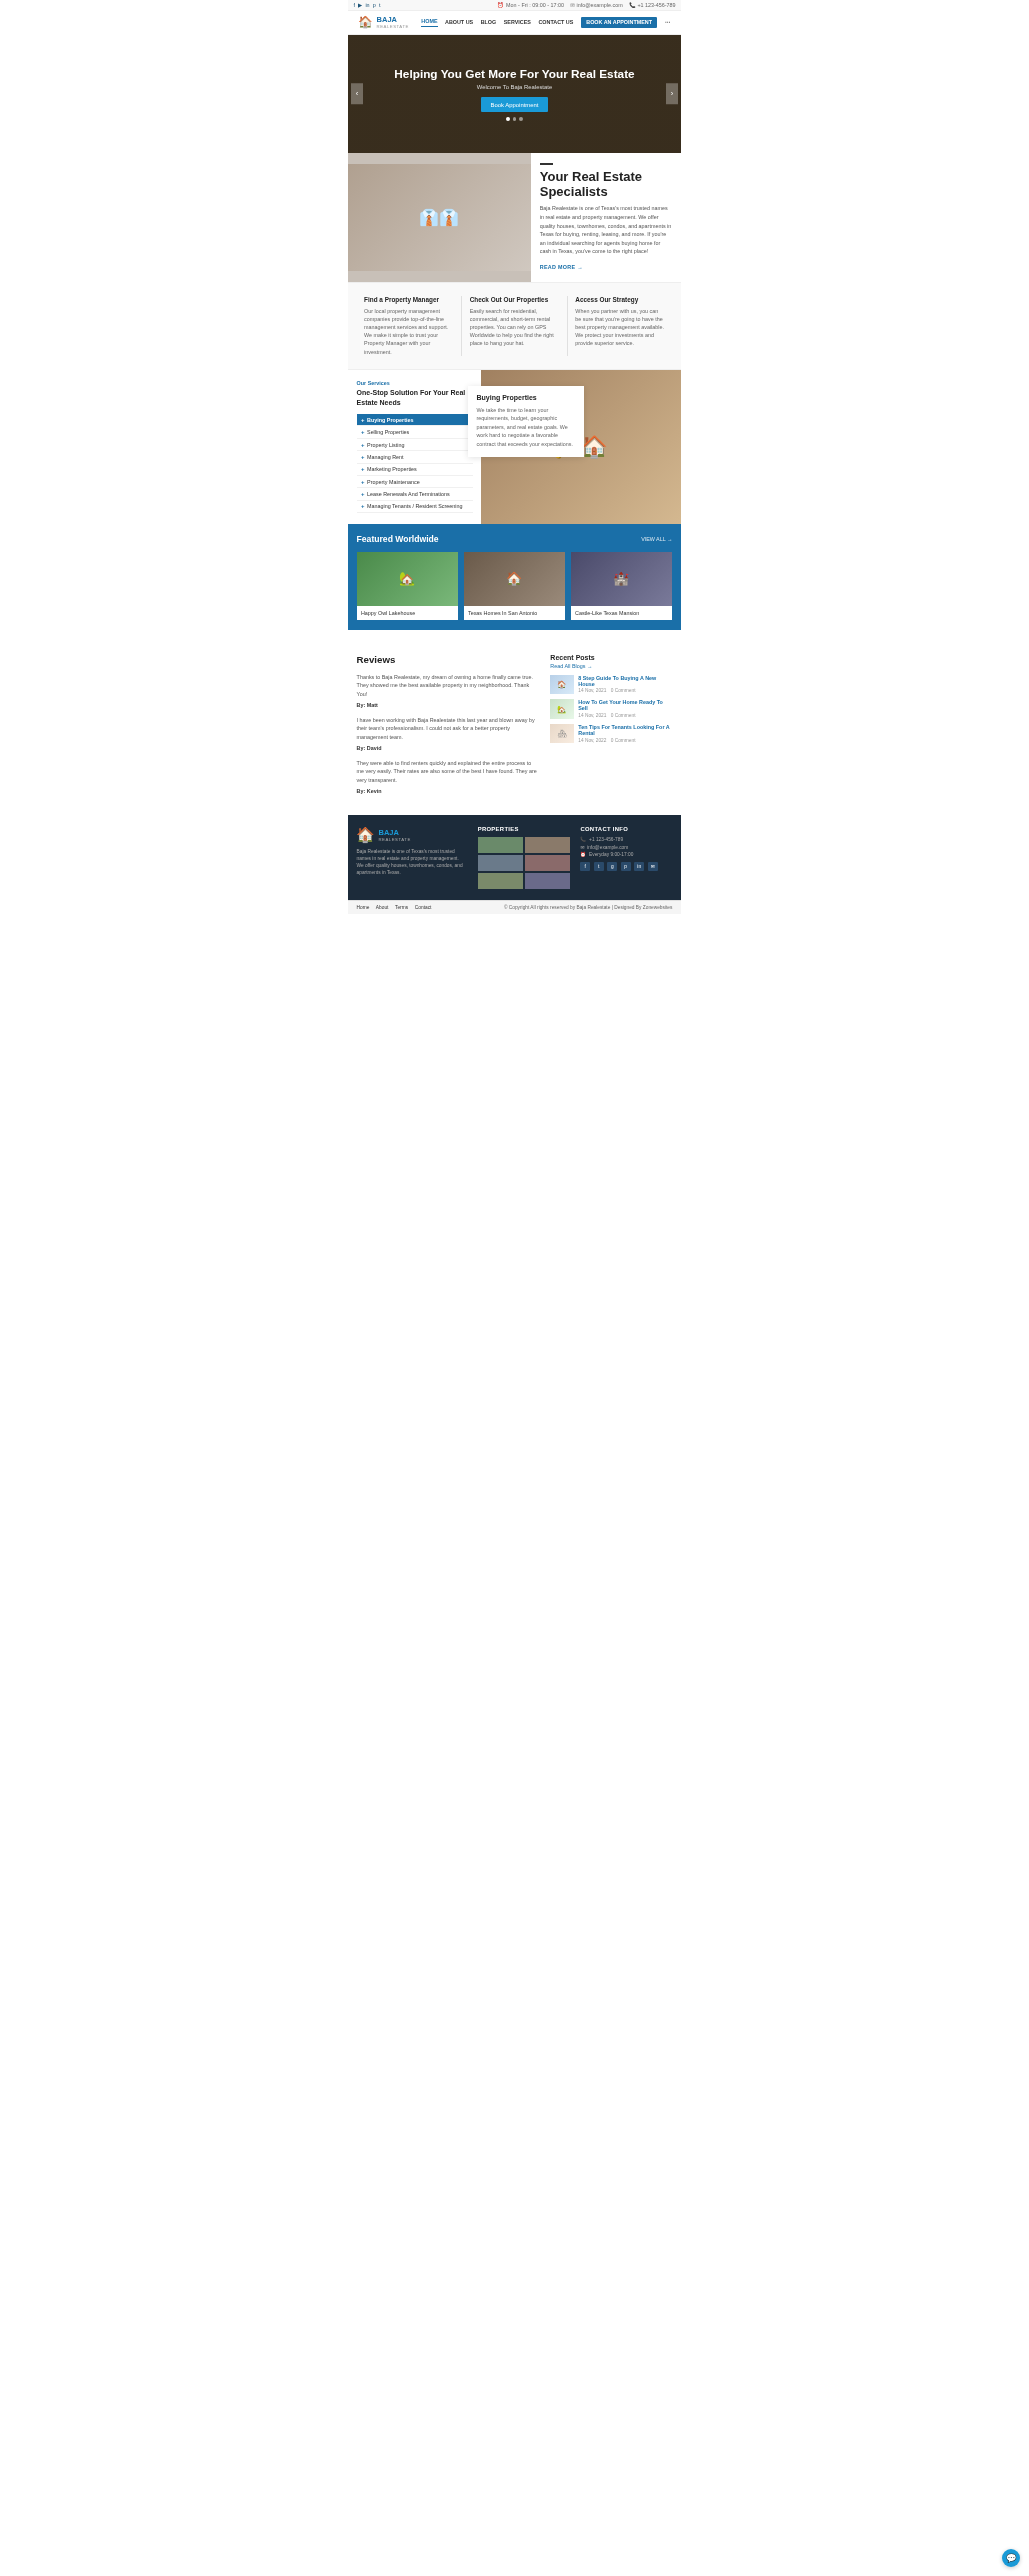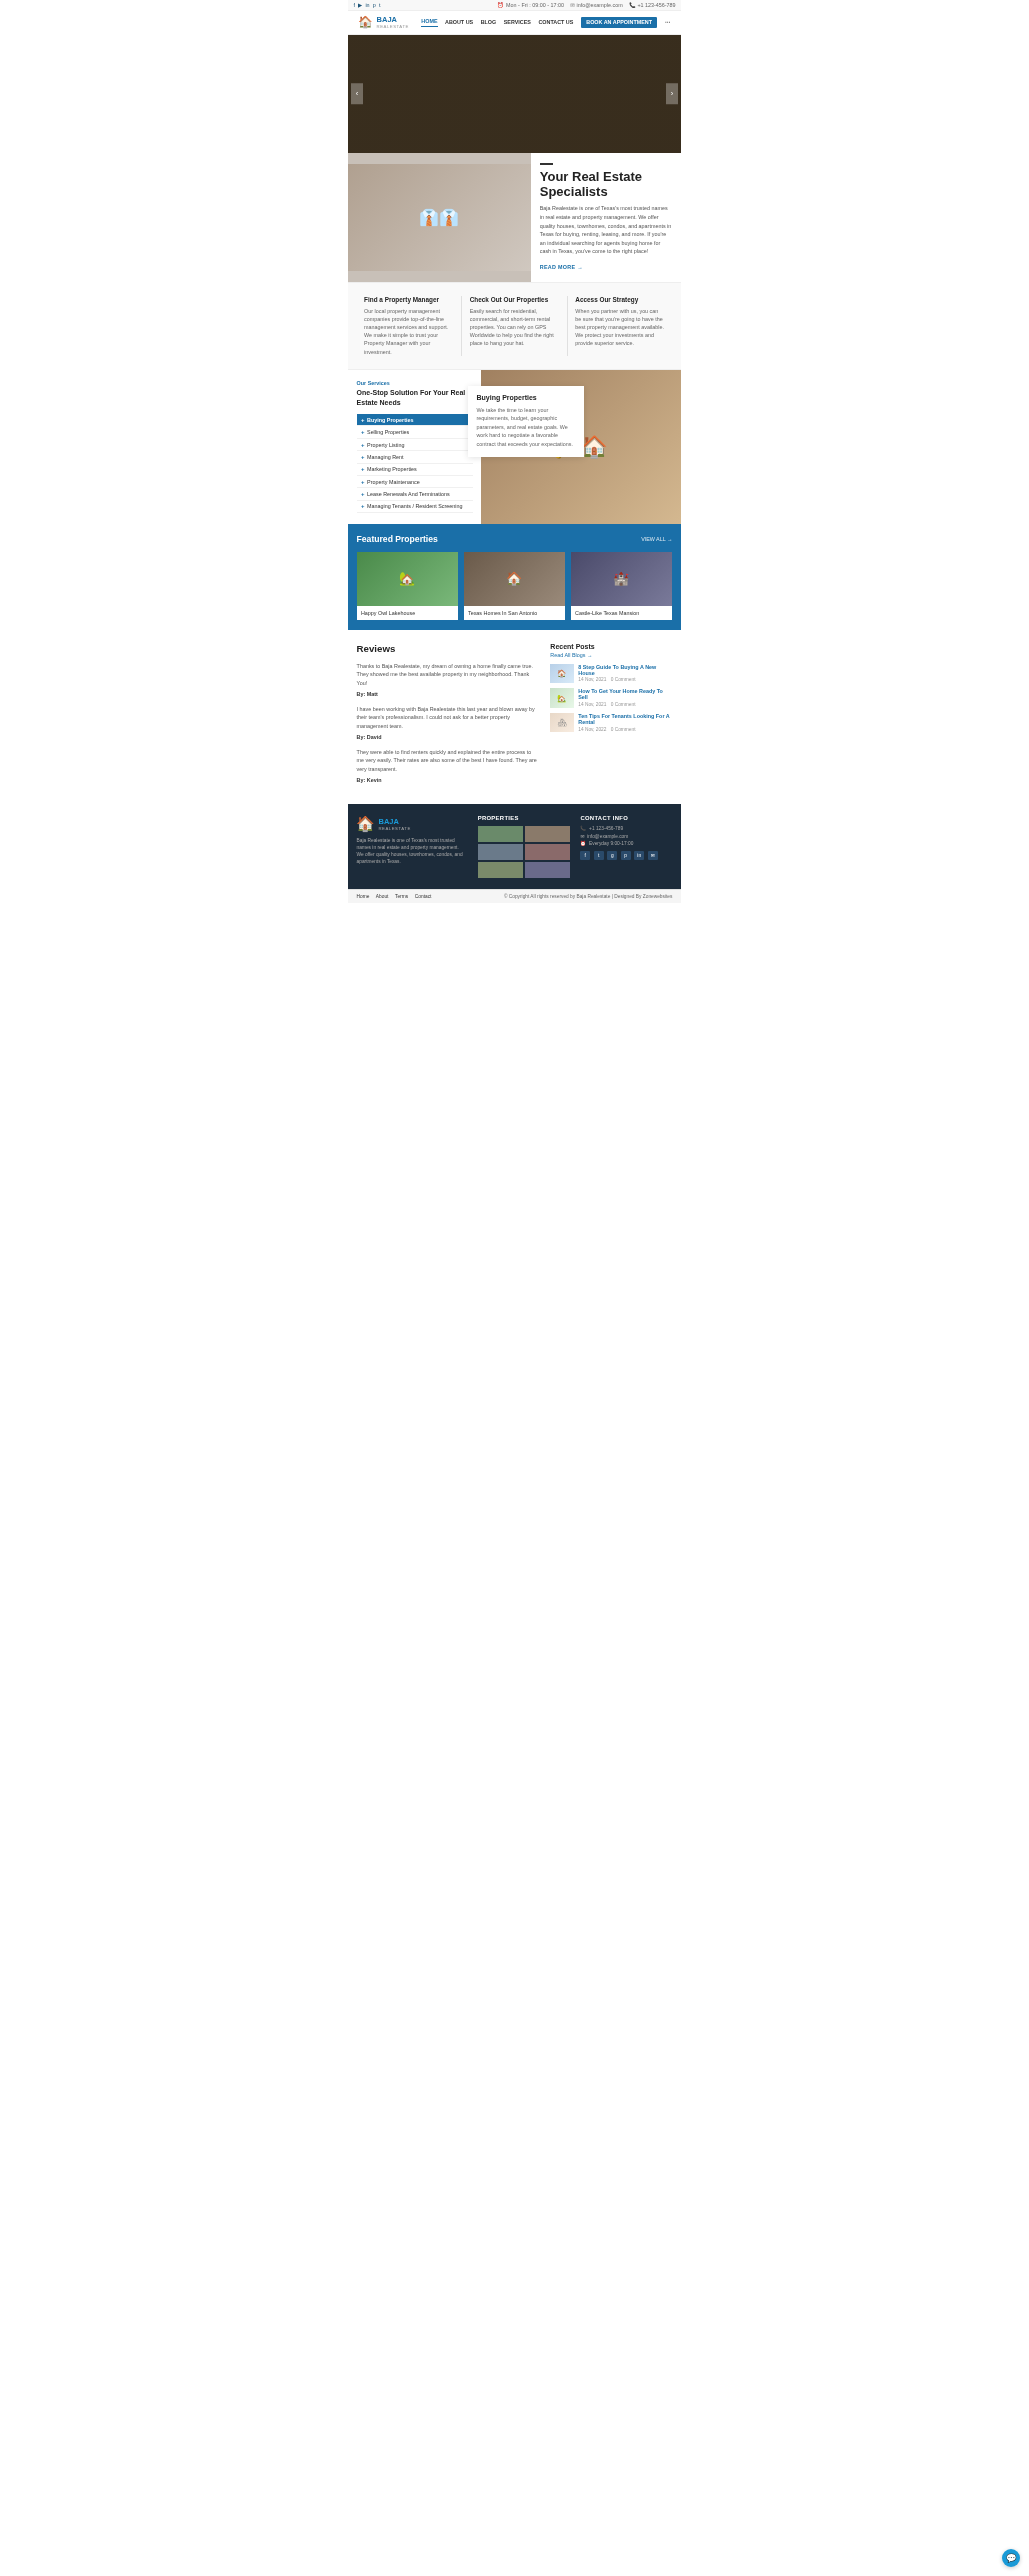--- a/index.html
+++ b/index.html
@@ -227,20 +227,21 @@
     .prop-img.p2 { background: linear-gradient(135deg, #6a5a4a 0%, #9a8a7a 100%); }
     .prop-img.p3 { background: linear-gradient(135deg, #4a4a6a 0%, #7a7a9a 100%); }
     .prop-name { font-size: 5.4px; padding: 3.8px 4.3px; color: #333; font-weight: 500; }
 
     
     .reviews-section {
       padding: 13px 8.6px;
       display: flex;
       gap: 10.7px;
       background: #fff;
+      margin-top: 11px;
     }
     .reviews-left { flex: 1.2; }
     .reviews-right { flex: 0.8; }
     .section-heading { font-size: 9.7px; font-weight: bold; margin-bottom: 7.5px; color: #222; }
     .review-item { margin-bottom: 6.4px; font-size: 5.4px; color: #555; line-height: 1.6; }
     .reviewer { font-weight: bold; color: #333; margin-top: 2.1px; }
 
     .recent-posts-heading { font-size: 7px; font-weight: bold; margin-bottom: 2.1px; color: #222; }
     .read-all { font-size: 5.4px; color: #1a6fa8; text-decoration: none; margin-bottom: 5.4px; display: block; }
     .post-item { display: flex; gap: 4.3px; margin-bottom: 5.4px; align-items: flex-start; }
@@ -358,20 +359,30 @@
     <a href="#">SERVICES</a>
     <a href="#">CONTACT US</a>
     <a href="#" class="book-btn">BOOK AN APPOINTMENT</a>
     <span>⋯</span>
   </nav>
 </div>
 
 <div class="hero">
   <div class="hero-bg"></div>
   <button class="hero-arrow left">‹</button>
+  <div class="hero-content">
+    <div class="hero-title">Helping You Get More For Your Real Estate</div>
+    <div class="hero-sub">Welcome To Baja Realestate</div>
+    <button class="hero-btn">Book Appointment</button>
+    <div class="hero-dots">
+      <div class="hero-dot active"></div>
+      <div class="hero-dot"></div>
+      <div class="hero-dot"></div>
+    </div>
+  </div>
   <button class="hero-arrow right">›</button>
 </div>
 
 <div class="about-section">
   <div class="about-img">
     <div class="about-img-placeholder">👔👔</div>
   </div>
   <div class="about-text">
     <div class="about-line"></div>
     <div class="about-heading">Your Real Estate Specialists</div>
@@ -414,21 +425,21 @@
     <div class="services-content-title">Buying Properties</div>
     <div class="services-content-text">We take the time to learn your requirements, budget, geographic parameters, and real estate goals. We work hard to negotiate a favorable contract that exceeds your expectations.</div>
   </div>
   <div class="services-right">
     <div class="services-right-placeholder">🔑🏠</div>
   </div>
 </div>
 
 <div class="featured-section">
   <div class="featured-header">
-    <div class="featured-title">Featured Properties</div>
+    <div class="featured-title">Featured Worldwide</div>
     <a href="#" class="view-all">VIEW ALL →</a>
   </div>
   <div class="featured-grid">
     <div class="prop-card">
       <div class="prop-img p1">🏡</div>
       <div class="prop-name">Happy Owl Lakehouse</div>
     </div>
     <div class="prop-card">
       <div class="prop-img p2">🏠</div>
       <div class="prop-name">Texas Homes In San Antonio</div>

